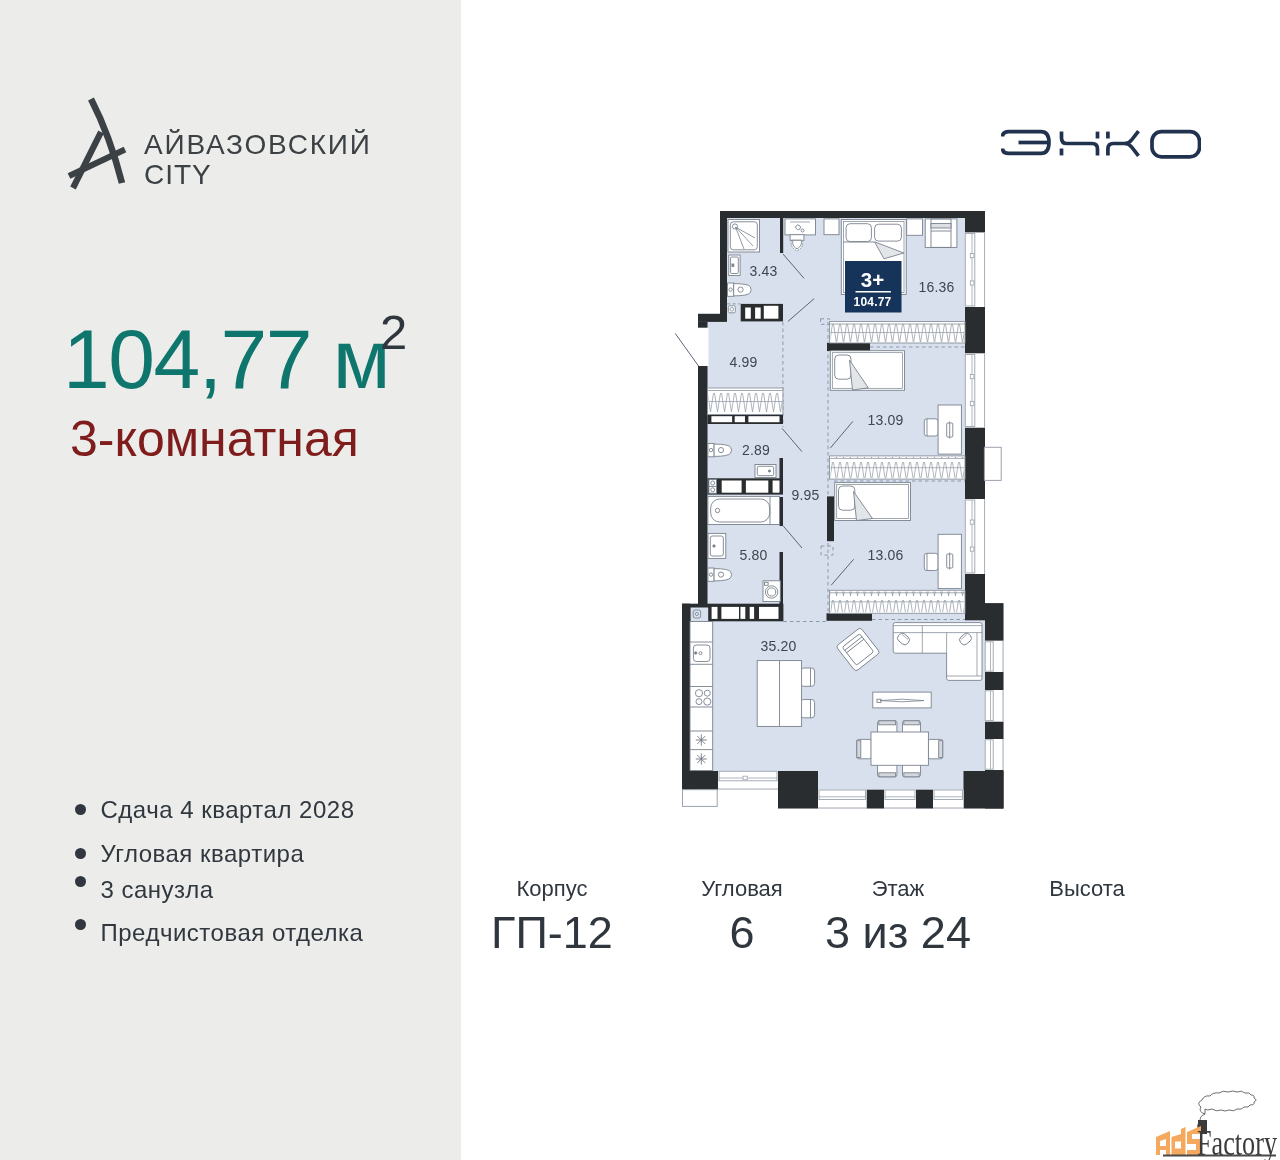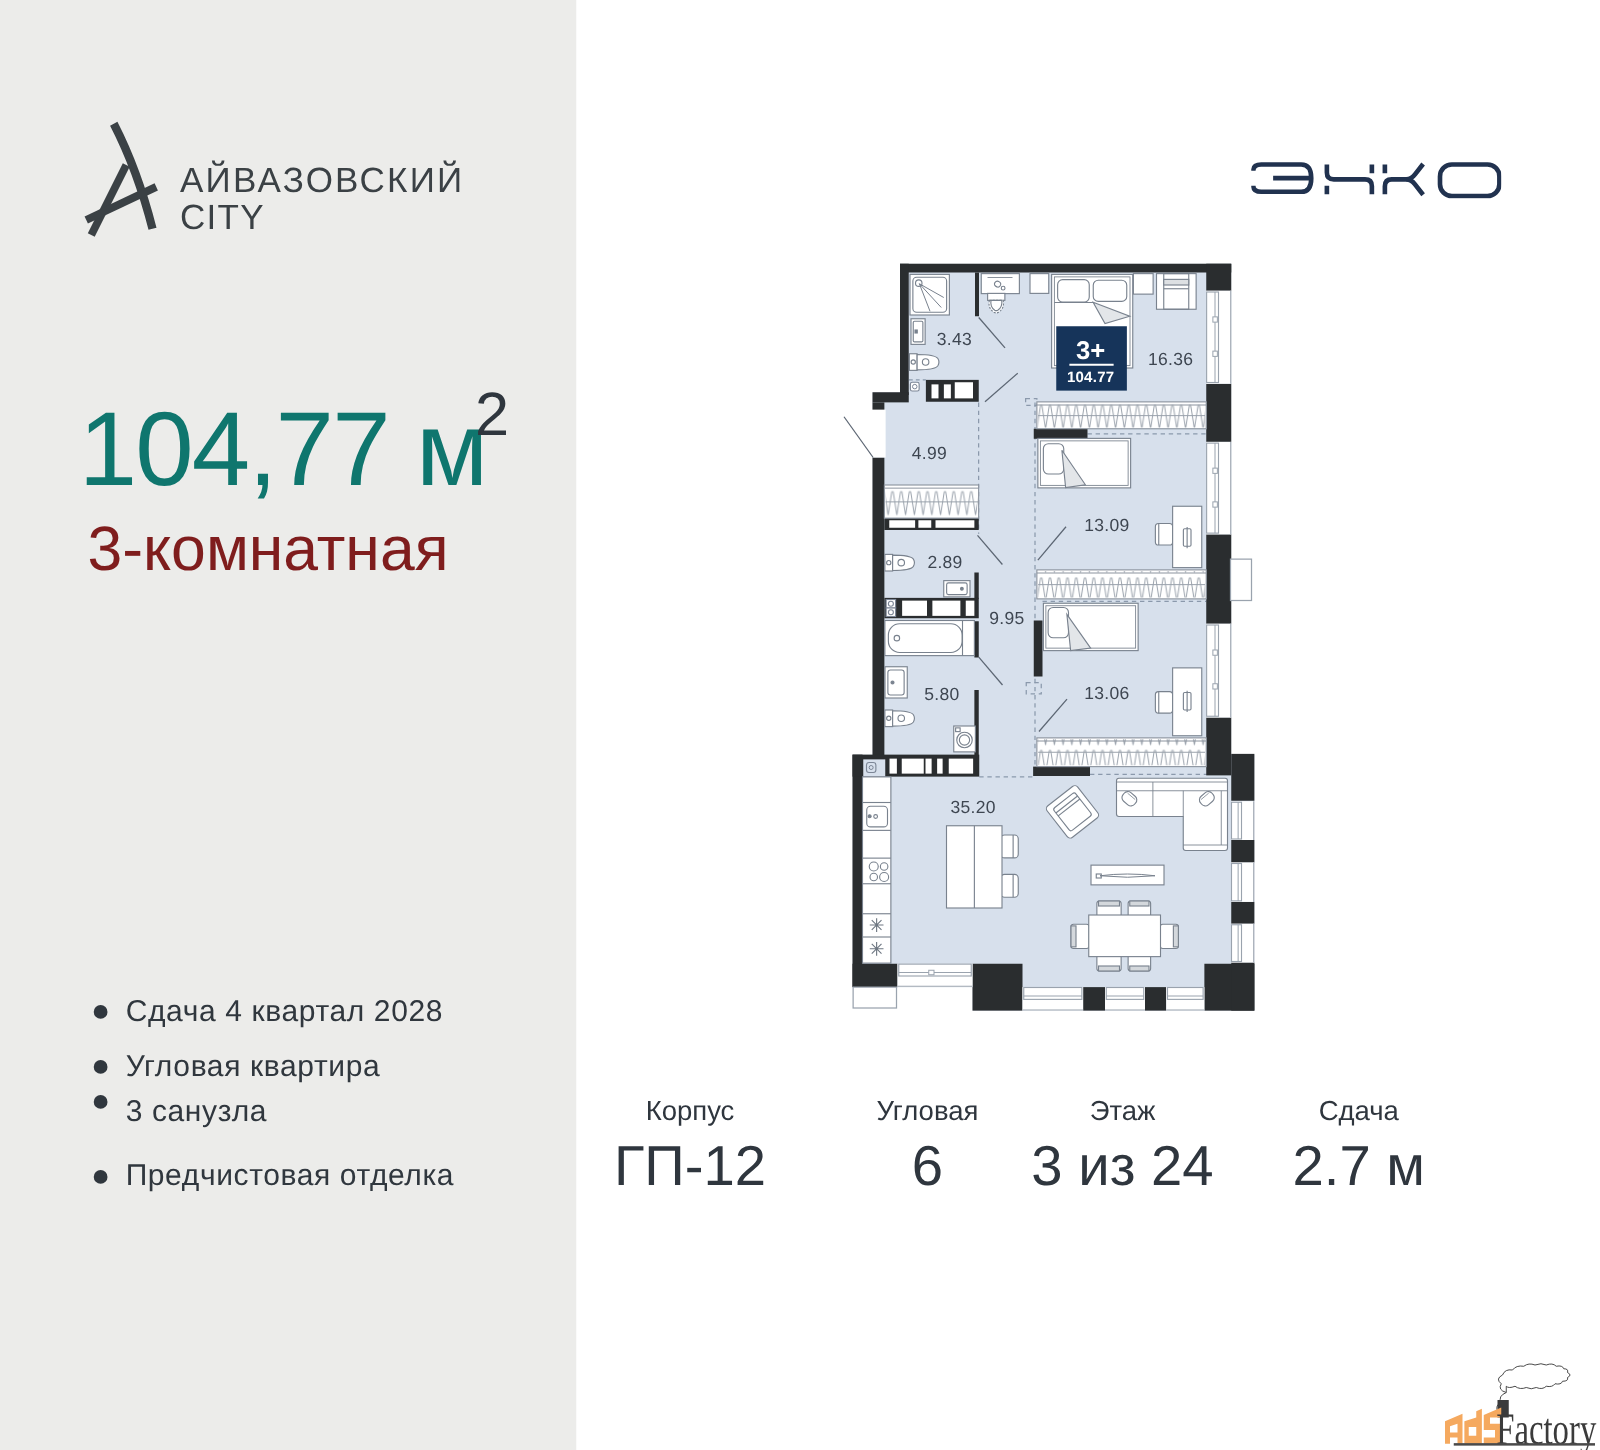--- a/index.html
+++ b/index.html
@@ -30,21 +30,21 @@
 <div class="abs" style="left:70px;top:414px;color:#7f1d1d;font-size:50px;line-height:50px">3-комнатная</div>
 
 <div class="abs" style="left:75px;top:788px;color:#30373E;font-size:24px;letter-spacing:0.5px">
 
   <div style="height:43.8px;display:flex;align-items:center"><span style="width:11px;height:11px;border-radius:50%;background:#30373E;display:inline-block;margin-right:14.5px"></span>Сдача 4 квартал 2028</div>
 
   <div style="height:43.8px;display:flex;align-items:center"><span style="width:11px;height:11px;border-radius:50%;background:#30373E;display:inline-block;margin-right:14.5px"></span>Угловая квартира</div>
 
   <div style="height:43.8px;display:flex;align-items:flex-start"><span style="width:11px;height:11px;border-radius:50%;background:#30373E;display:inline-block;margin-right:14.5px"></span>3 санузла</div>
 
-  <div style="height:43.8px;display:flex;align-items:center"><span style="width:11px;height:11px;border-radius:50%;background:#30373E;display:inline-block;margin-right:14.5px"></span>Предчистовая отделка</div>
+  <div style="height:43.8px;display:flex;"><span style="width:11px;height:11px;border-radius:50%;background:#30373E;display:inline-block;margin-right:14.5px"></span>Предчистовая отделка</div>
 </div>
 
 <svg class="abs" style="left:1001px;top:129px" width="200" height="30" viewBox="0 0 200 30">
   <g stroke="#21324F" stroke-width="3.7" fill="none">
 
     <path d="M1.6,7.5 Q1.6,2.6 8,2.6 L40,2.6 Q48,2.6 48,13.5 Q48,24.4 40,24.4 L8,24.4 Q1.6,24.4 1.6,19.5"></path>
     <path d="M17.5,13.5 L47.9,13.5"></path>
 
     <path d="M60.5,2.6 L60.5,9 Q60.5,14.5 66,14.5 L91,14.5 Q96.5,14.5 96.5,20 L96.5,26.4"></path>
     <path d="M60.5,19.5 L60.5,26.4"></path>
@@ -564,22 +564,21 @@
       <div style="font-size:22px">Угловая</div>
       <div style="font-size:45px;margin-top:5px">6</div>
     </div>
 
   <div class="abs" style="left:798px;width:200px;text-align:center">
       <div style="font-size:22px">Этаж</div>
       <div style="font-size:45px;margin-top:5px">3 из 24</div>
     </div>
 
   <div class="abs" style="left:987px;width:200px;text-align:center">
-      <div style="font-size:22px">Сдача</div>
-      <div style="font-size:45px;margin-top:5px">2.7 м</div>
+      <div style="font-size:22px">Высота</div>
     </div>
 </div>
 
 <svg class="abs" style="left:1148px;top:1086px" width="132" height="74" viewBox="0 0 132 74">
 
 <path d="M57,28 q-7,-2 -4,-7 q-5,-4 1,-7 q2,-5 8,-4 q3,-4 9,-3 q4,-3 9,-1 q5,-2 9,0 q5,-2 8,1 q5,-1 6,2 q4,0 3,3 q4,2 0,4 q1,3 -4,3 q-1,3 -6,2 q-2,3 -7,2 q-3,3 -8,1 q-4,2 -8,0 q-5,2 -9,-1 q-5,2 -7,0 Z" fill="#FFFFFF" stroke="#4a4a4a" stroke-width="0.8"></path>
 
 <path d="M50,43 q-2,-5 3,-7 q-3,-5 4,-8" fill="none" stroke="#4a4a4a" stroke-width="0.8"></path>
 
 <rect x="50" y="34" width="9" height="14" fill="#3B3B3B"></rect>

